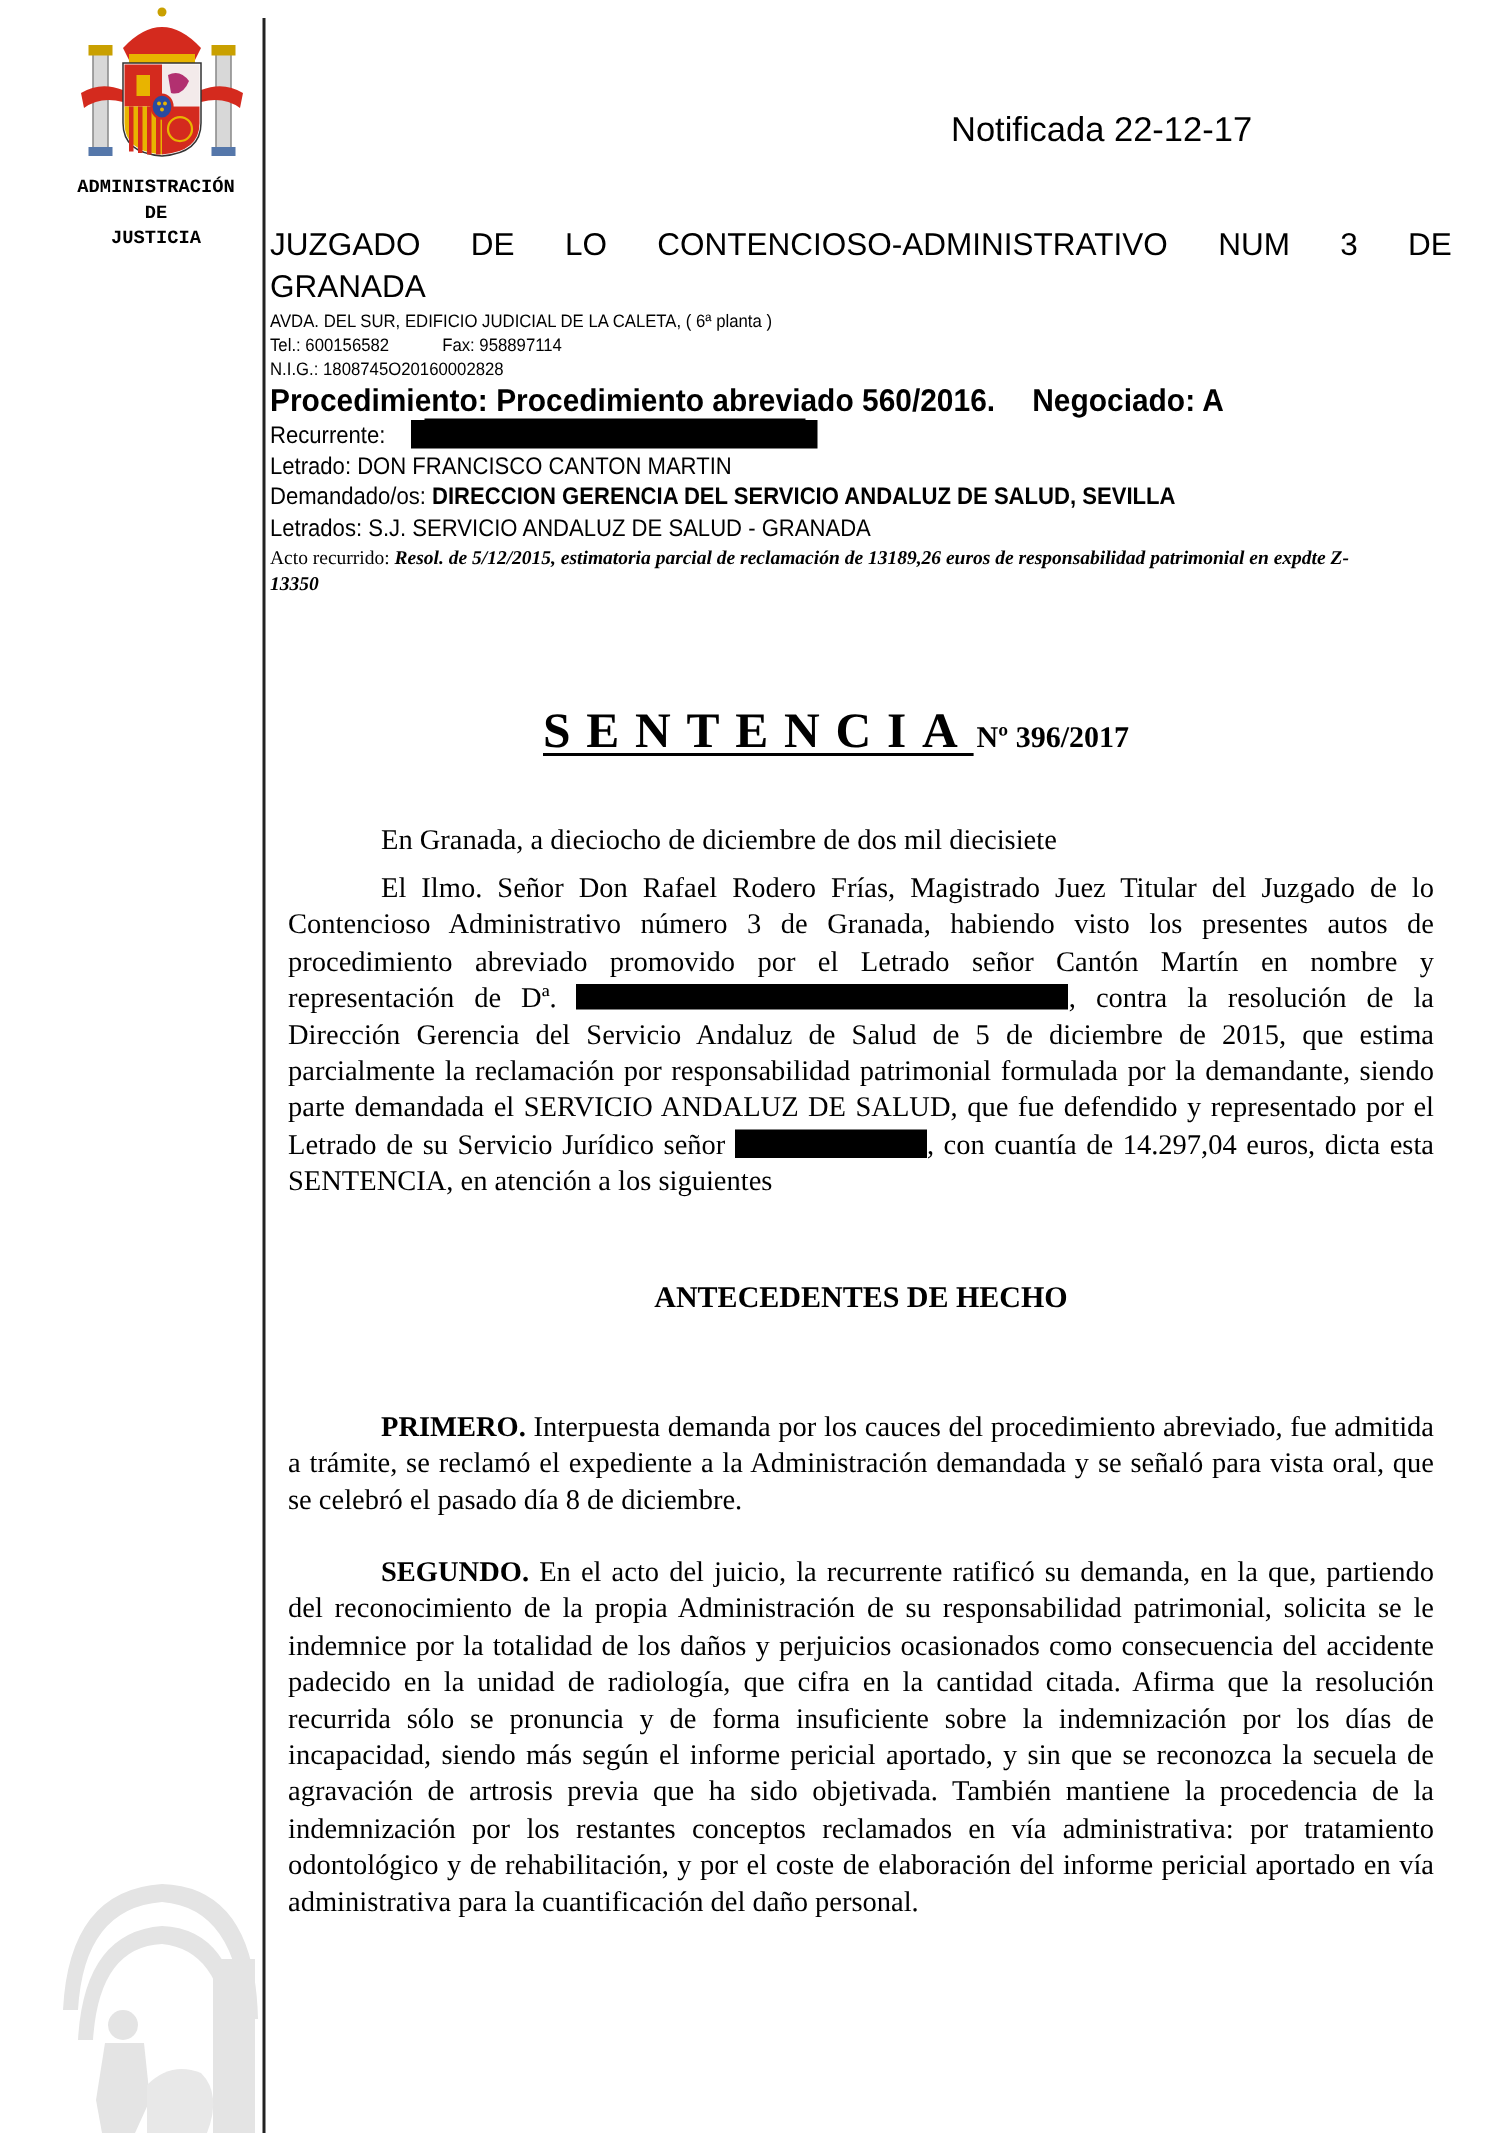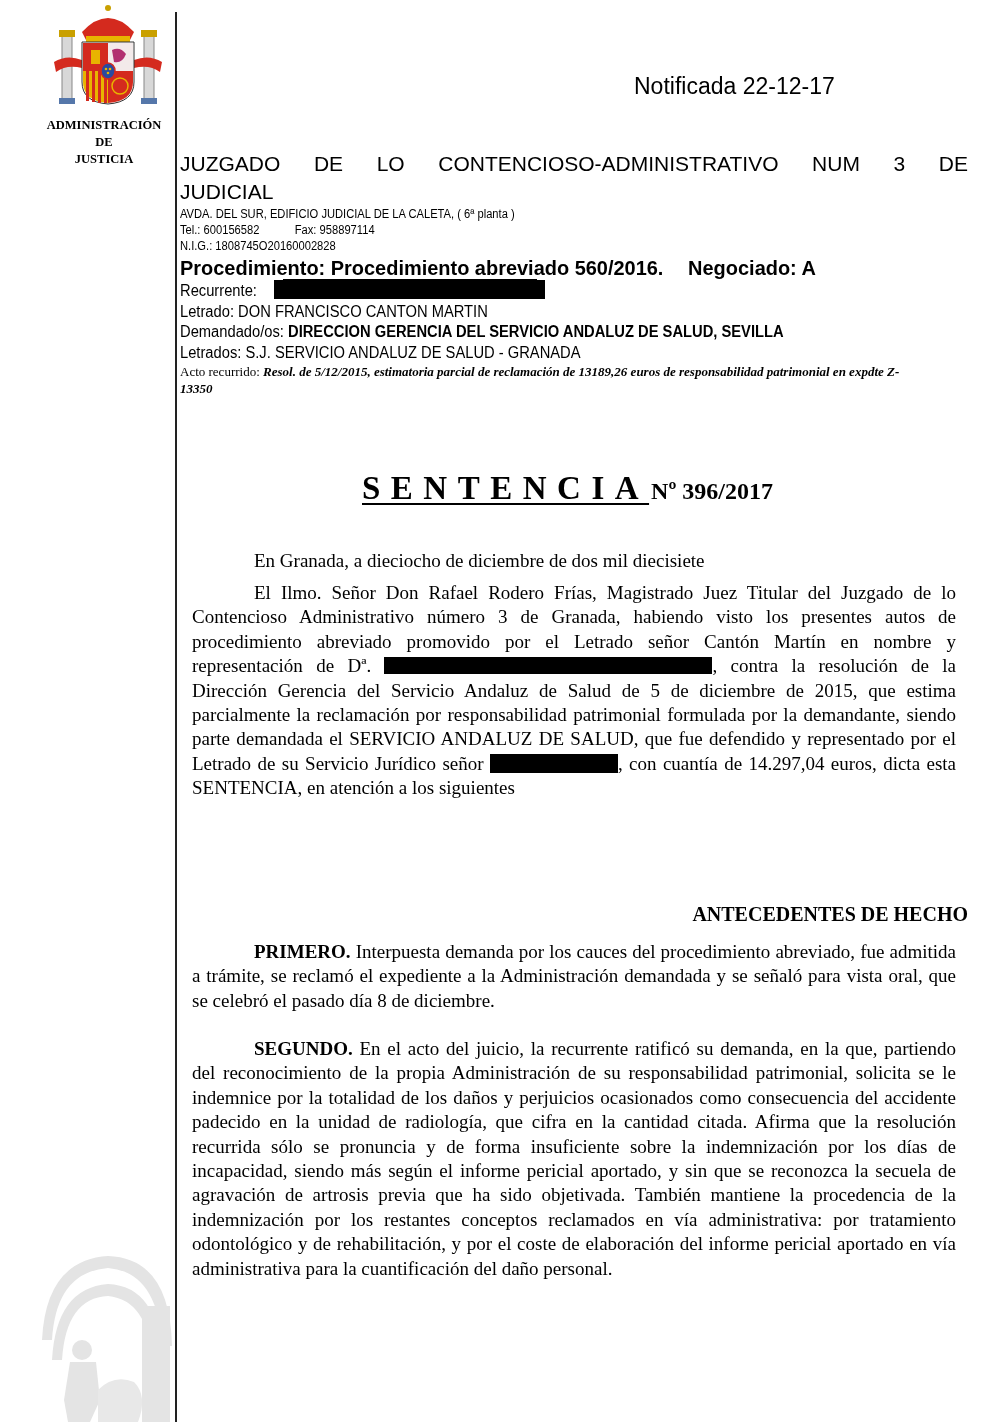--- a/index.html
+++ b/index.html
@@ -3,21 +3,21 @@
 <meta charset="utf-8">
 <style>
   html, body { margin: 0; padding: 0; background: #ffffff; }
   body { width: 1005px; height: 1422px; position: relative; overflow: hidden; color: #000; }
   .page { position: absolute; left: 0; top: 0; width: 1005px; height: 1422px; background: #fff; }
 
   
   .vrule { position: absolute; left: 175px; top: 12px; width: 2px; height: 1410px; background: #222; }
   .crest { position: absolute; left: 52px; top: 2px; width: 112px; height: 108px; }
   .admin-label { position: absolute; left: 30px; top: 117px; width: 148px; text-align: center;
-    font-family: Liberation Serif, serif; font-weight: bold; font-size: 12.5px; line-height: 17px; letter-spacing: 0px; }
+    font-family: Liberation Mono, monospace; font-weight: bold; font-size: 12.5px; line-height: 17px; letter-spacing: 0px; }
   .admin-label div { white-space: nowrap; }
   .watermark { position: absolute; left: 38px; top: 1250px; width: 136px; height: 172px; }
 
   
   .notificada { position: absolute; left: 634px; top: 73px; font-family: "Liberation Sans", sans-serif;
     font-size: 23px; white-space: nowrap; }
 
   
   .content { position: absolute; left: 180px; width: 788px; }
   .court-title { top: 150px; font-family: "Liberation Sans", sans-serif; font-weight: normal; font-size: 21px;
@@ -40,31 +40,31 @@
   .letrados { top: 343px; }
   .party b { font-weight: bold; }
   .redact-rec { position: absolute; left: 274px; top: 280px; width: 271px; height: 19px; background: #000; }
 
   .acto { top: 363px; font-family: "Liberation Serif", serif; font-size: 13px; line-height: 17px; width: 740px; }
   .acto i { font-weight: bold; font-style: italic; }
 
   
   .sent-title { position: absolute; left: 362px; top: 470px; white-space: nowrap; font-family: "Liberation Serif", serif; font-weight: bold; }
   .sent-word { font-size: 33px; letter-spacing: 10.5px; text-decoration: underline; text-decoration-thickness: 2px; text-underline-offset: 4px; }
-  .sent-num { font-size: 24px; margin-left: -2px; text-align: right; }
+  .sent-num { font-size: 20px; margin-left: -2px; text-align: right; }
 
   
   .body { font-family: "Liberation Serif", serif; font-size: 19px; line-height: 24.4px; text-align: justify; width: 788px; }
   .body p { margin: 12px; }
   .indent { text-indent: 62px; }
   .fecha { top: 537px; }
   .intro { top: 569px; }
   .intro .redact-inline { display: inline-block; width: 328px; height: 17px; background: #000; vertical-align: -2px; }
   .intro .redact-inline2 { display: inline-block; width: 128px; height: 19px; background: #000; vertical-align: -3px; }
-  .section-h { position: absolute; left: 180px; width: 788px; top: 903px; text-align: right; font-family: "Liberation Serif", serif; font-weight: bold; font-size: 20px; }
+  .section-h { position: absolute; left: 180px; width: 788px; top: 854px; text-align: center; font-family: "Liberation Serif", serif; font-weight: bold; font-size: 20px; }
   .primero { top: 928px; }
   .segundo { top: 1025px; }
   .body b { font-weight: bold; }
 </style>
 </head>
 <body>
 
 <div class="page">
 
   <svg class="crest" viewBox="0 0 112 108">
@@ -123,21 +123,21 @@
   <div class="content court-title">
     <div class="l1">
       <span>JUZGADO</span>
       <span>DE</span>
       <span>LO</span>
       <span>CONTENCIOSO-ADMINISTRATIVO</span>
       <span>NUM</span>
       <span>3</span>
       <span>DE</span>
     </div>
-    <div>JUDICIAL</div>
+    <div>GRANADA</div>
   </div>
 
   <div class="content small-info addr">AVDA. DEL SUR, EDIFICIO JUDICIAL DE LA CALETA, ( 6ª planta )</div>
   <div class="content small-info tel">
     <span>Tel.: 600156582</span><span class="fax">Fax: 958897114</span>
   </div>
   <div class="content small-info nig">N.I.G.: 1808745O20160002828</div>
 
   <div class="content proc">
     <span>Procedimiento: Procedimiento abreviado  560/2016.</span><span class="neg">Negociado: A</span>

